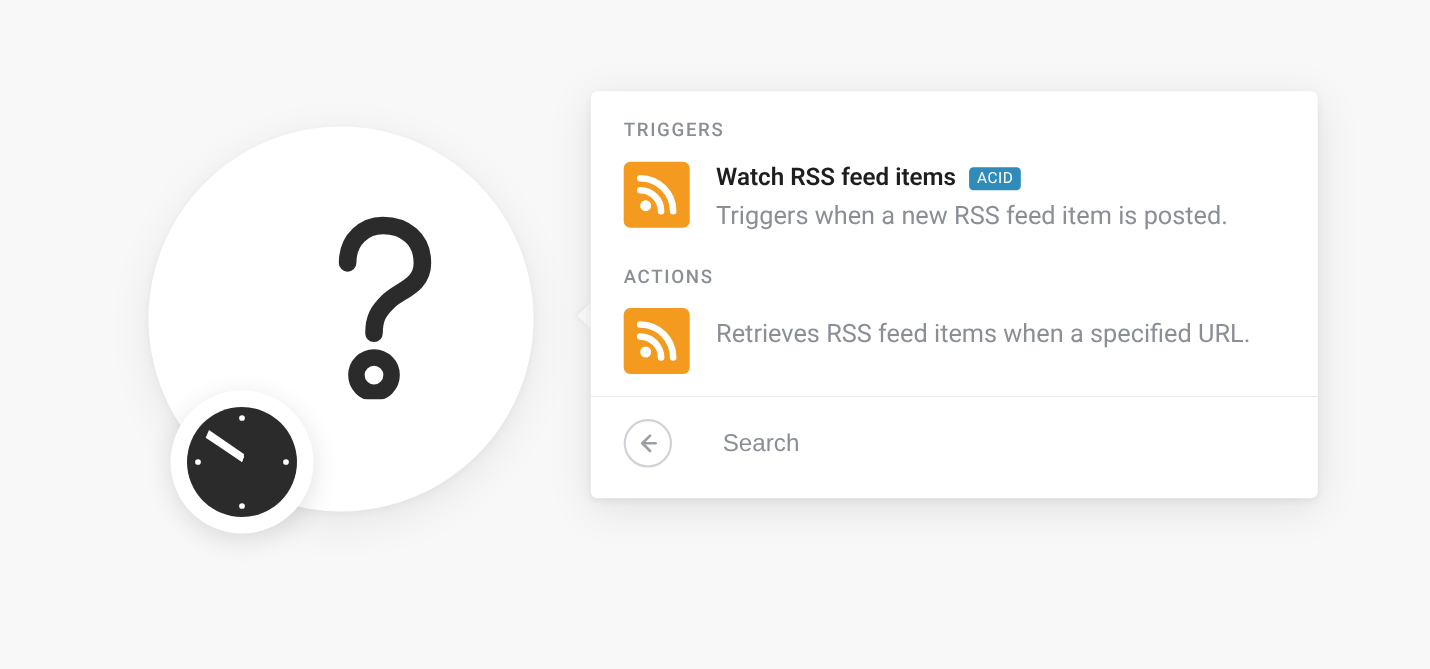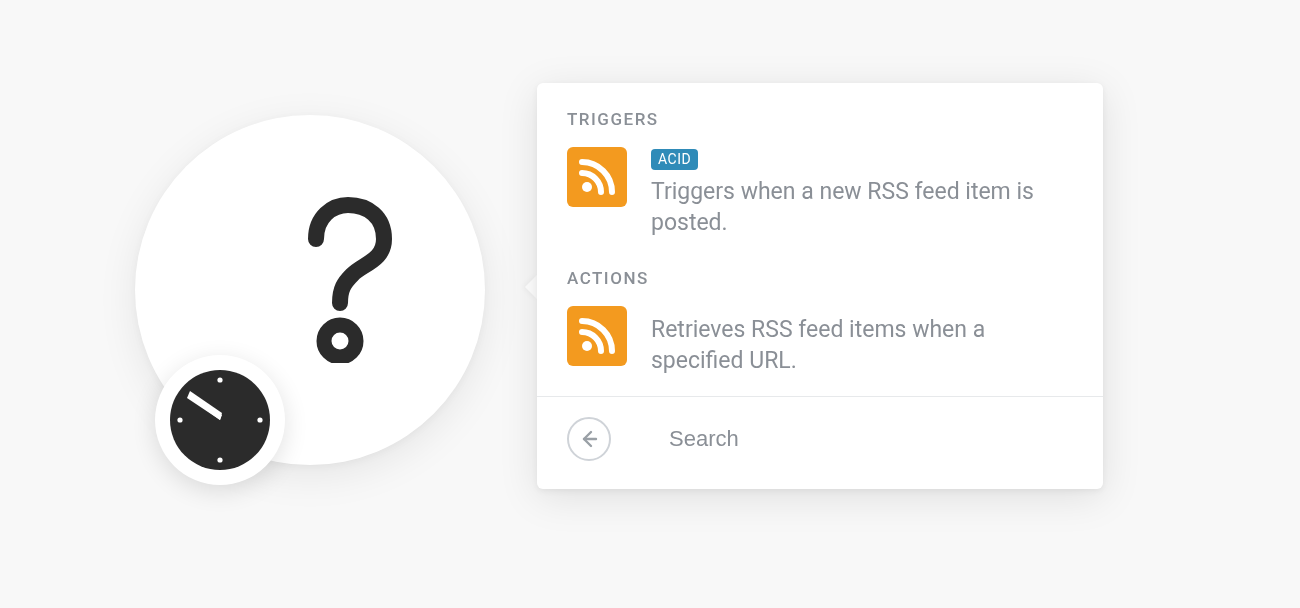--- a/index.html
+++ b/index.html
@@ -23,21 +23,21 @@
       border-radius:50%;
       background:#ffffff;
       box-shadow:0 6px 24px rgba(0,0,0,0.12);
       display:flex; align-items:center; justify-content:center;
     }
     .question-mark { position:absolute; left:282px; top:193px; }
 
     .popover {
       position:absolute;
       left:537px; top:83px;
-      width:566px;
+      width:661px;
       background:#ffffff;
       border-radius:6px;
       box-shadow:0 8px 40px rgba(0,0,0,0.10), 0 2px 6px rgba(0,0,0,0.06);
       overflow:hidden;
     }
     .popover-pointer {
       position:absolute;
       left:525px; top:275px;
       width:0; height:0;
       border-top:12px solid transparent;
@@ -77,21 +77,20 @@
     }
     .item-desc {
       font-size:23px; color:#8a8f96; margin-top:6px; line-height:1.35;
     }
     .spacer { height:12px; }
 
     .popover-footer {
       border-top:1px solid #e7e9eb;
       display:flex; align-items:center;
       padding:20px 30px 28px 30px;
-      gap:12px;
     }
     .back-btn {
       width:44px; height:44px; border-radius:50%;
       border:2px solid #cfd3d8;
       display:flex; align-items:center; justify-content:center;
       background:#ffffff; margin-right:46px;
       cursor:pointer;
     }
     .search-input {
       flex:1; border:none; outline:none;
@@ -135,20 +134,21 @@
       <div class="item">
         <div class="item-icon">
           <svg width="40" height="40" viewBox="0 0 40 40">
             <circle cx="10" cy="30" r="5" fill="#ffffff"></circle>
             <path d="M5 16 a19 19 0 0 1 19 19" stroke="#ffffff" stroke-width="6" fill="none" stroke-linecap="round"></path>
             <path d="M5 5 a30 30 0 0 1 30 30" stroke="#ffffff" stroke-width="6" fill="none" stroke-linecap="round"></path>
           </svg>
         </div>
         <div class="item-text">
           <div class="item-title-row">
+            <span class="item-title">Watch RSS feed items</span>
             <span class="badge">ACID</span>
           </div>
           <div class="item-desc">Triggers when a new RSS feed item is posted.</div>
         </div>
       </div>
 
       <div class="spacer"></div>
 
       <div class="section-label">ACTIONS</div>
 

